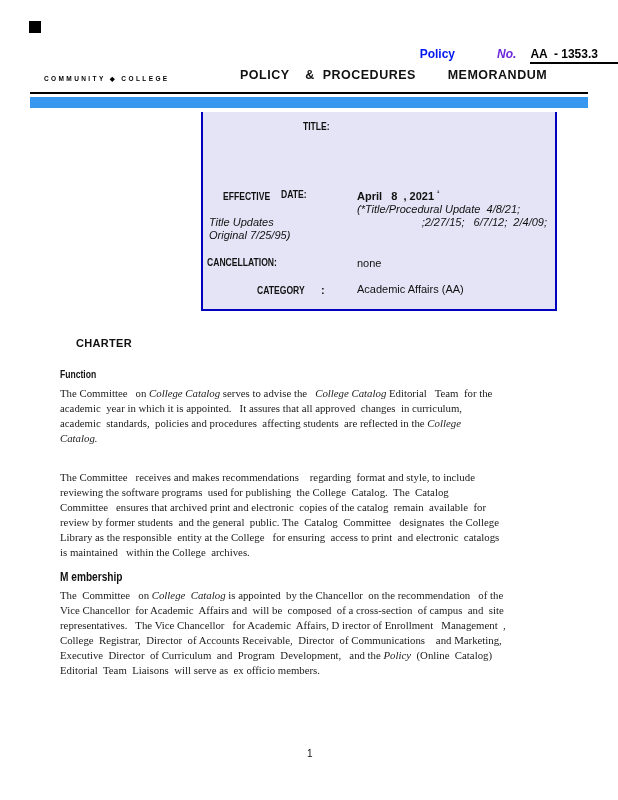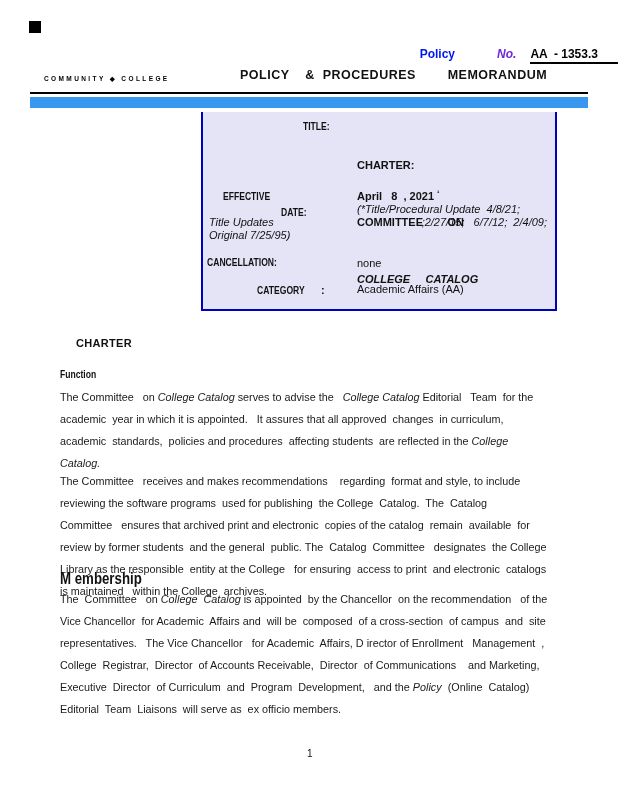--- a/index.html
+++ b/index.html
@@ -36,38 +36,38 @@
   
   .info-box{
     left:201px;top:112px;width:356px;height:199px;
     background:#E4E4F6;border:2px solid #0000BE;border-top:none;box-sizing:border-box;
   }
   .info-box .abs{font-size:11px;}
   .ib-title-label{left:80px;top:8px;margin-left:20px;}
   .ib-title-value{left:154px;top:6px;font-size:12.5px;font-weight:700;line-height:19px;}
   .ib-title-line3{font-style:italic;}
   .ib-eff-label{left:20px;top:78px;}
-  .ib-date-label{left:78px;top:94px;}
+  .ib-date-label{left:78px;top:76px;}
   .ib-date{left:154px;top:77px;font-weight:700;}
   .ib-date sup{font-size:7px;}
   .ib-note1{left:154px;top:91px;font-style:italic;}
   .ib-note2{right:8px;top:104px;font-style:italic;}
   .ib-title-updates{left:6px;top:104px;font-style:italic;}
   .ib-original{left:6px;top:117px;font-style:italic;}
   .ib-cancel-label{left:4px;top:144px;}
   .ib-cancel-value{left:154px;top:145px;}
   .ib-cat-label{left:54px;top:172px;}
   .ib-cat-colon{left:118px;top:172px;font-weight:700;}
   .ib-cat-value{left:154px;top:171px;}
 
   
   .h-charter{left:60px;top:337px;font-size:11px;font-weight:700;letter-spacing:0.3px;margin-left:16px;}
   .h-function{left:60px;top:368px;font-size:11px;}
-  .h-membership{left:60px;top:569px;font-size:17px;}
-  .para{left:60px;width:512px;font-size:10.8px;line-height:22px;color:#1a1a1a;}
+  .h-membership{left:60px;top:569px;font-size:13px;}
+  .para{left:60px;width:512px;font-size:10.8px;line-height:15px;color:#1a1a1a;font-family:Liberation Serif, serif;}
   .p1{top:386px;}
   .p2{top:470px;}
   .p3{top:588px;}
   .para i{font-style:italic;}
 
   .page-num{left:307px;top:748px;font-size:10px;}
 </style>
 </head>
 <body>
 
@@ -81,25 +81,20 @@
   <div class="logo-sub">COMMUNITY ◆ COLLEGE</div>
 </div>
 
 <div class="abs memo-title pre">POLICY    &amp;  PROCEDURES        MEMORANDUM</div>
 
 <div class="abs header-rule"></div>
 <div class="abs header-bar"></div>
 
 <div class="abs info-box">
   <span class="abs ib-title-label"><span class="cond">TITLE:</span></span>
-  <div class="abs ib-title-value pre">
-    <div>CHARTER:</div>
-    <div>COMMITTEE        ON</div>
-    <div class="ib-title-line3">COLLEGE     CATALOG</div>
-  </div>
   <span class="abs ib-eff-label"><span class="cond">EFFECTIVE</span></span>
   <span class="abs ib-date-label"><span class="cond">DATE:</span></span>
   <span class="abs ib-date pre"><span>April   8  , 2021 </span><sup>¹</sup></span>
   <span class="abs ib-note1 pre">(*Title/Procedural Update  4/8/21;</span>
   <span class="abs ib-note2 pre">;2/27/15;   6/7/12;  2/4/09;</span>
   <span class="abs ib-title-updates">Title Updates</span>
   <span class="abs ib-original">Original 7/25/95)</span>
   <span class="abs ib-cancel-label"><span class="cond">CANCELLATION:</span></span>
   <span class="abs ib-cancel-value">none</span>
   <span class="abs ib-cat-label"><span class="cond">CATEGORY</span></span>

